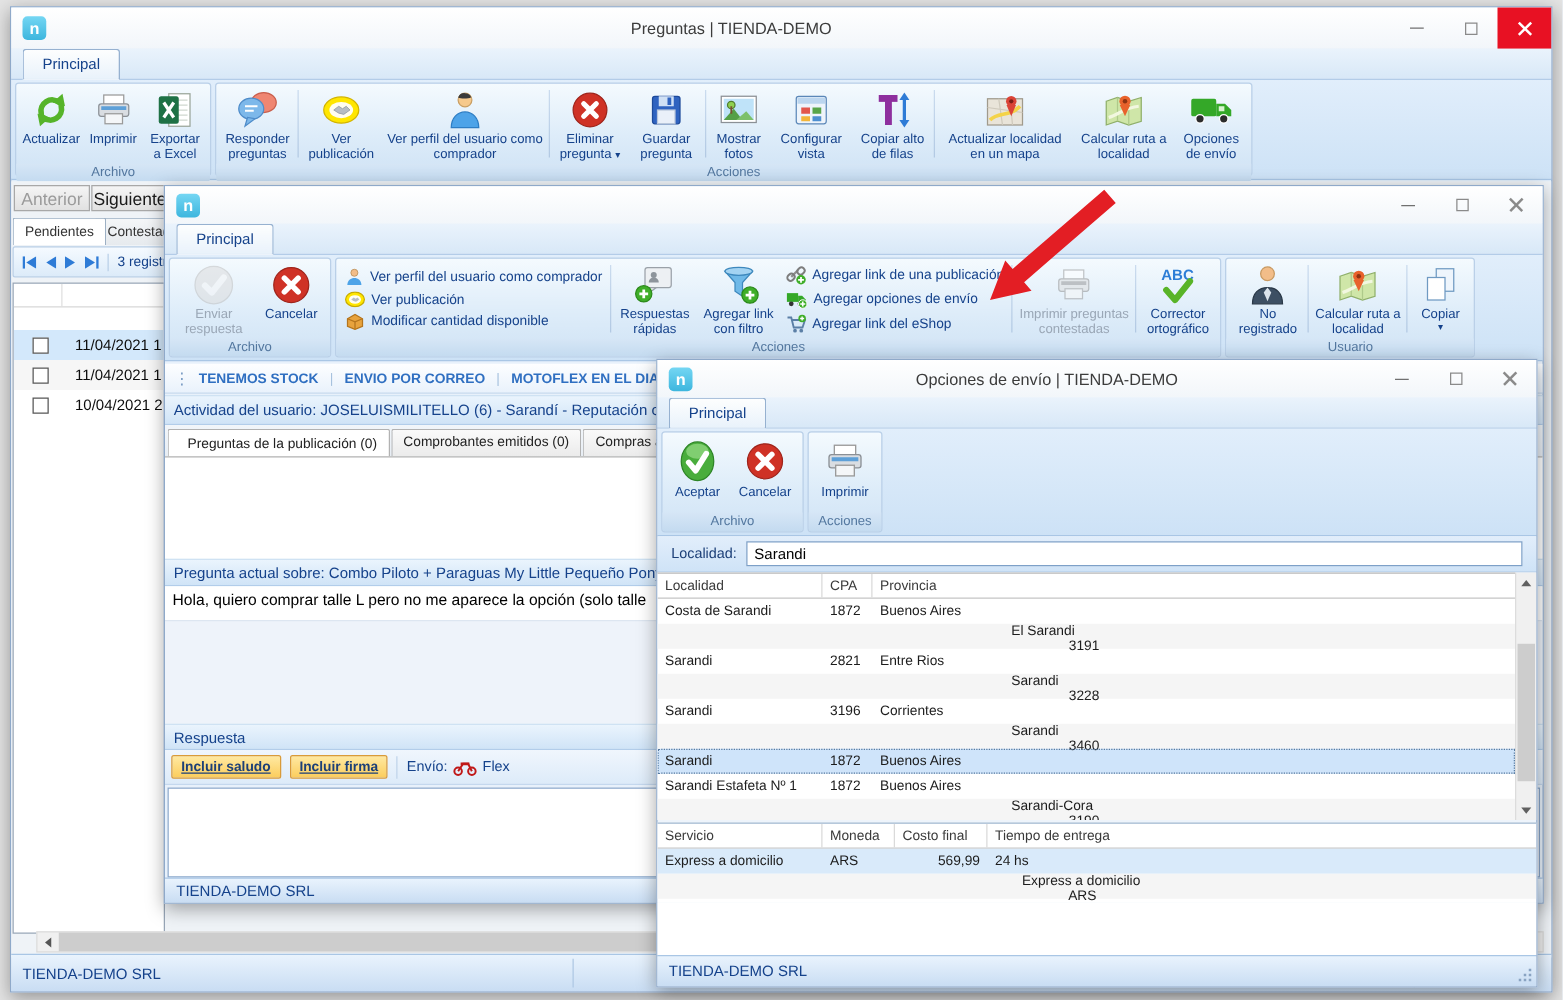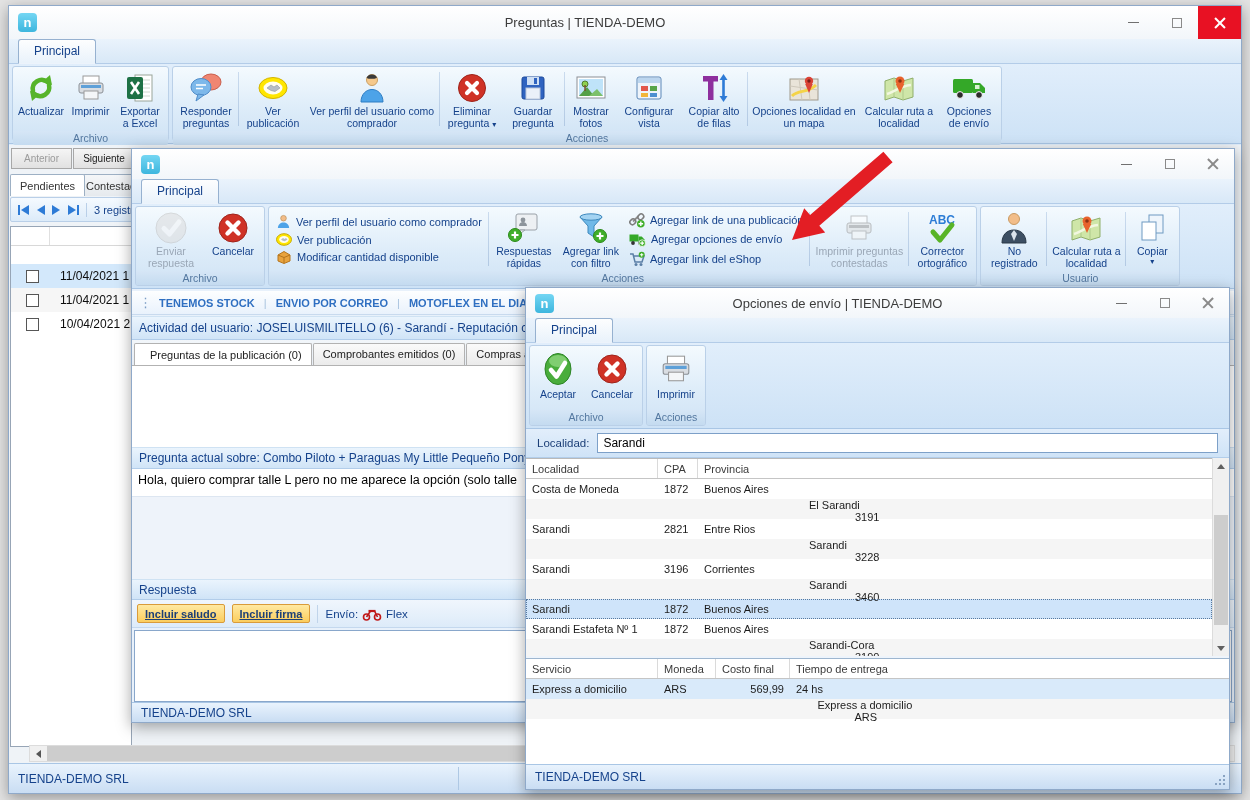--- a/index.html
+++ b/index.html
@@ -39,21 +39,21 @@
   .caret { font-size:8px; line-height:8px; color:#15428b; }
 
   .sbar { position:absolute; background:linear-gradient(#e9f3fd,#c9ddf3); border-top:1px solid #a9c6e5; display:flex; align-items:center; font-size:12px; color:#15428b; padding:0 9px; }
   .sbar .divider { position:absolute; top:3px; bottom:3px; width:1px; background:#aec8e4; }
   .grip { position:absolute; right:3px; bottom:3px; width:11px; height:11px; }
   .grip::before { content:""; position:absolute; left:0; top:8px; width:2px; height:2px; background:#89a3c2; box-shadow:4px -4px #89a3c2, 8px -8px #89a3c2, 4px 0 #89a3c2, 8px -4px #89a3c2, 8px 0 #89a3c2; }
 
   .bluebar { background:linear-gradient(#eaf4fd,#d0e4f7); border-top:1px solid #cfe2f3; border-bottom:1px solid #b2cdea; color:#15428b; font-size:12px; display:flex; align-items:center; padding:0 7px; white-space:nowrap; overflow:hidden; }
 
   
-  .btn-classic { position:absolute; height:21px; background:linear-gradient(#f5f5f5,#e1e1e1); border:1px solid #a8a8a8; font-size:10px; display:flex; align-items:center; justify-content:center; color:#1a1a1a; }
+  .btn-classic { position:absolute; height:21px; background:linear-gradient(#f5f5f5,#e1e1e1); border:1px solid #a8a8a8; font-size:14px; display:flex; align-items:center; justify-content:center; color:#1a1a1a; }
   .btn-classic.disabled { color:#9b9b9b; }
   .ltab { position:absolute; height:22px; padding:0 9px; display:flex; align-items:center; font-size:11px; background:linear-gradient(#f4f6f8,#e6eaee); border:1px solid #9db0c4; border-bottom:none; border-radius:2px 2px 0 0; color:#333; }
   .ltab.active { background:#fff; z-index:2; }
   .navbar { position:absolute; background:linear-gradient(#f5faff,#dcebf9); border:1px solid #b9cfe8; border-radius:2px; display:flex; align-items:center; gap:7px; padding:0 7px; font-size:11px; color:#15428b; white-space:nowrap; }
   .navbar .nsep { width:1px; height:14px; background:#b9cfe8; }
   .qlist { position:absolute; background:#fff; border:1px solid #97a5b6; overflow:hidden; }
   .qheader { height:19px; border-bottom:1px solid #d8d8d8; position:relative; }
   .qheader .hdiv { position:absolute; left:38px; top:0; bottom:0; width:1px; background:#e0e0e0; }
   .qrow { height:24px; display:flex; align-items:center; font-size:12px; color:#0c0c0c; }
   .qrow.selected { background:#d3e8fb; }
@@ -268,21 +268,21 @@
             <span class="ico">
                 <svg width="34" height="30" viewBox="0 0 34 30">
                   <rect x="3" y="6" width="28" height="21" fill="#e9e4d9" stroke="#a09a8c"></rect>
                   <path d="M3 13l28 4M12 6l3 21M21 6l2 21" stroke="#cfc9bc"></path>
                   <path d="M5 23c7-7 15-2 24-11" stroke="#f4d348" stroke-width="3" fill="none"></path>
                   <circle cx="22" cy="8" r="4.2" fill="#db4437"></circle>
                   <path d="M22 20l-3.8-9h7.6z" fill="#db4437"></path>
                   <circle cx="22" cy="8" r="1.7" fill="#7c1f18"></circle>
                 </svg>
               </span>
-            <span>Opciones localidad en un mapa</span>
+            <span>Actualizar localidad en un mapa</span>
           </div>
           <div class="rbtn" style="width:80px">
             <span class="ico">
                 <svg width="34" height="30" viewBox="0 0 34 30">
                   <path d="M3 8l9-3 9 3 10-3v19l-10 3-9-3-9 3z" fill="#cfe6a8" stroke="#8faf6a"></path>
                   <path d="M12 5v19M21 8v19" stroke="#aec98a"></path>
                   <path d="M5 21c7-2 13-8 24-9" stroke="#f2f7e0" stroke-width="2.6" fill="none"></path>
                   <circle cx="18" cy="8" r="4.5" fill="#e8622c"></circle>
                   <path d="M18 20l-4.2-9h8.4z" fill="#e8622c"></path>
                   <circle cx="18" cy="8" r="1.8" fill="#8d3312"></circle>
@@ -703,21 +703,21 @@
       <input class="textinput" type="text" value="Sarandi" style="">
     </div>
 
     <div class="table" style="left:0; top:170px; width:686px; height:198px;">
       <div class="trow head">
         <span class="cell c-loc">Localidad</span>
         <span class="cell c-cpa">CPA</span>
         <span class="cell c-prov">Provincia</span>
       </div>
       <div class="trow">
-        <span class="cell c-loc">Costa de Moneda</span>
+        <span class="cell c-loc">Costa de Sarandi</span>
         <span class="cell c-cpa">1872</span>
         <span class="cell c-prov">Buenos Aires</span>
       </div>
       <div class="trow alt">
         <span class="cell c-loc">El Sarandi</span>
         <span class="cell c-cpa">3191</span>
         <span class="cell c-prov">Entre Rios</span>
       </div>
       <div class="trow">
         <span class="cell c-loc">Sarandi</span>

